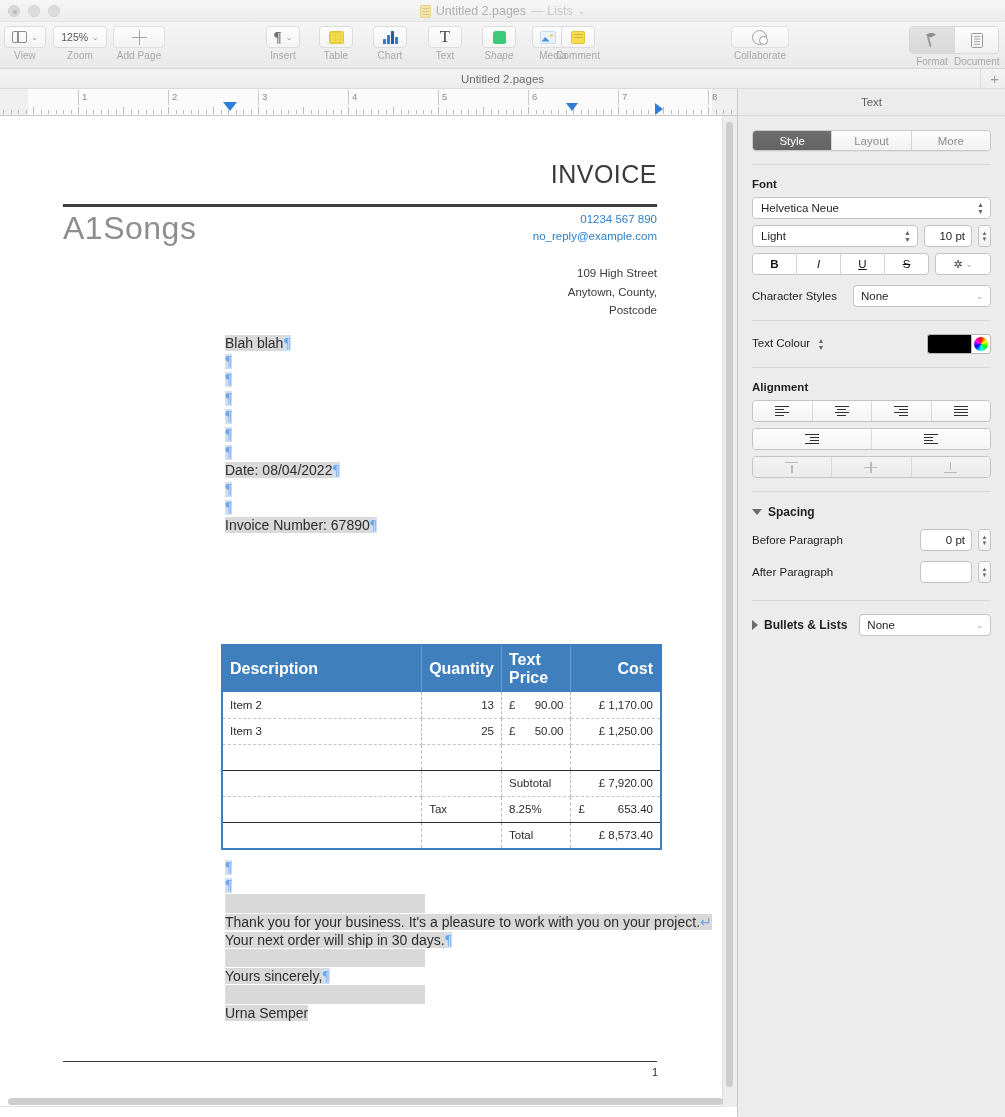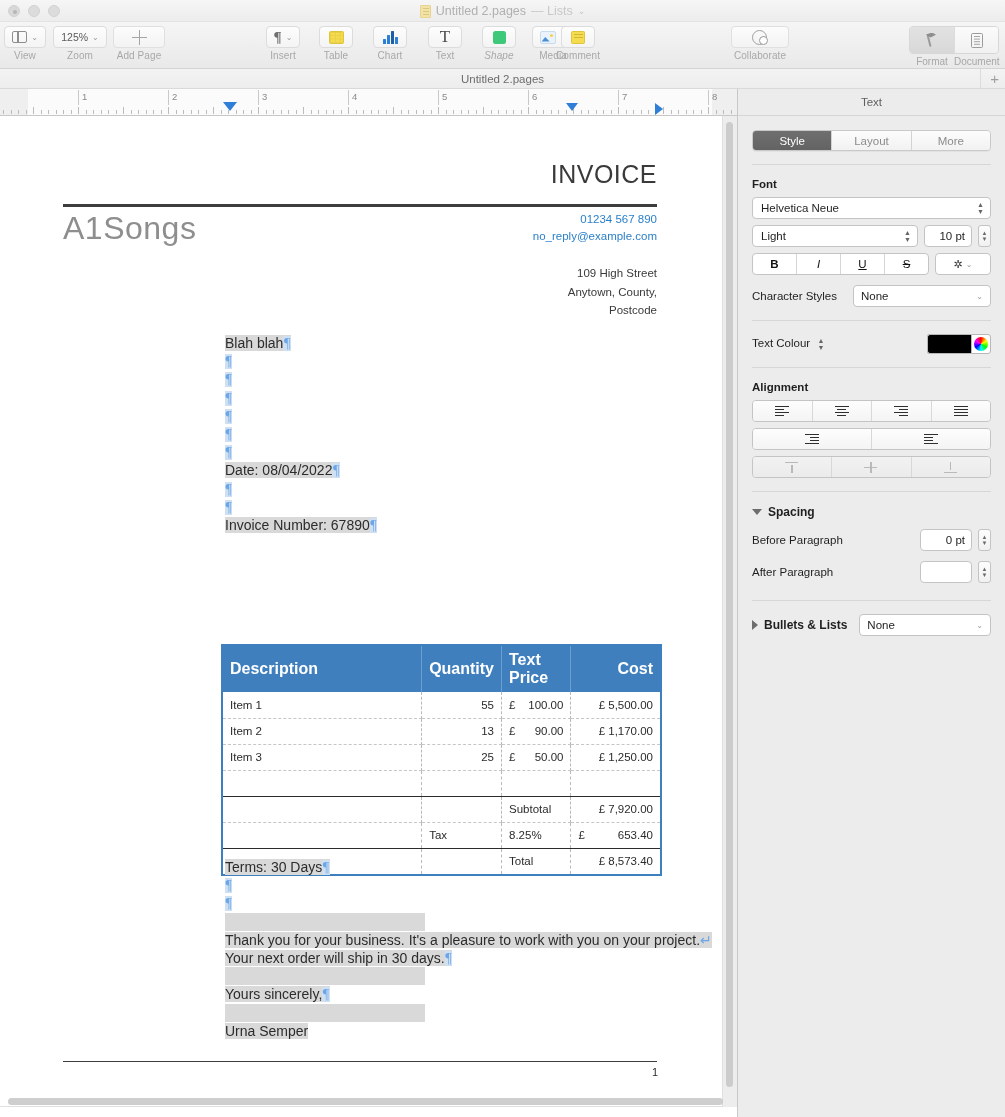--- a/index.html
+++ b/index.html
@@ -608,31 +608,20 @@
         <thead>
           <tr>
             <th class="c-desc">Description</th>
             <th class="c-qty">Quantity</th>
             <th class="c-unit">Text Price</th>
             <th class="c-cost">Cost</th>
           </tr>
         </thead>
         <tbody>
           <tr>
-            <td>Item 1</td>
-            <td class="num-r">55</td>
-            <td>
-                <span class="cur">
-                  <span>£</span>
-                  <span>100.00</span>
-                </span>
-              </td>
-            <td class="num-r">£ 5,500.00</td>
-          </tr>
-          <tr>
             <td>Item 2</td>
             <td class="num-r">13</td>
             <td>
                 <span class="cur">
                   <span>£</span>
                   <span>90.00</span>
                 </span>
               </td>
             <td class="num-r">£ 1,170.00</td>
           </tr>
@@ -673,21 +662,20 @@
           <tr class="row-solid-top">
             <td></td>
             <td></td>
             <td>Total</td>
             <td class="num-r">£ 8,573.40</td>
           </tr>
         </tbody>
       </table>
 
       <div class="body-block" style="top:742px;">
-        <span class="ln"><span class="hl"><span>Terms: 30 Days</span><span class="pil pil-bg">¶</span></span></span>
         <span class="ln"><span class="pil pil-bg">¶</span></span>
         <span class="ln"><span class="pil pil-bg">¶</span></span>
         <span class="ln"><span class="hl" style="display:inline-block;width:200px;">&nbsp;</span></span>
         <span class="ln"><span class="hl"><span>Thank you for your business. It's a pleasure to work with you on your project.</span><span class="ret">↵</span></span></span>
         <span class="ln"><span class="hl"><span>Your next order will ship in 30 days.</span><span class="pil pil-bg">¶</span></span></span>
         <span class="ln"><span class="hl" style="display:inline-block;width:200px;">&nbsp;</span></span>
         <span class="ln"><span class="hl"><span>Yours sincerely,</span><span class="pil pil-bg">¶</span></span></span>
         <span class="ln"><span class="hl" style="display:inline-block;width:200px;">&nbsp;</span></span>
         <span class="ln"><span class="hl"><span>Urna Semper</span></span></span>
       </div>

